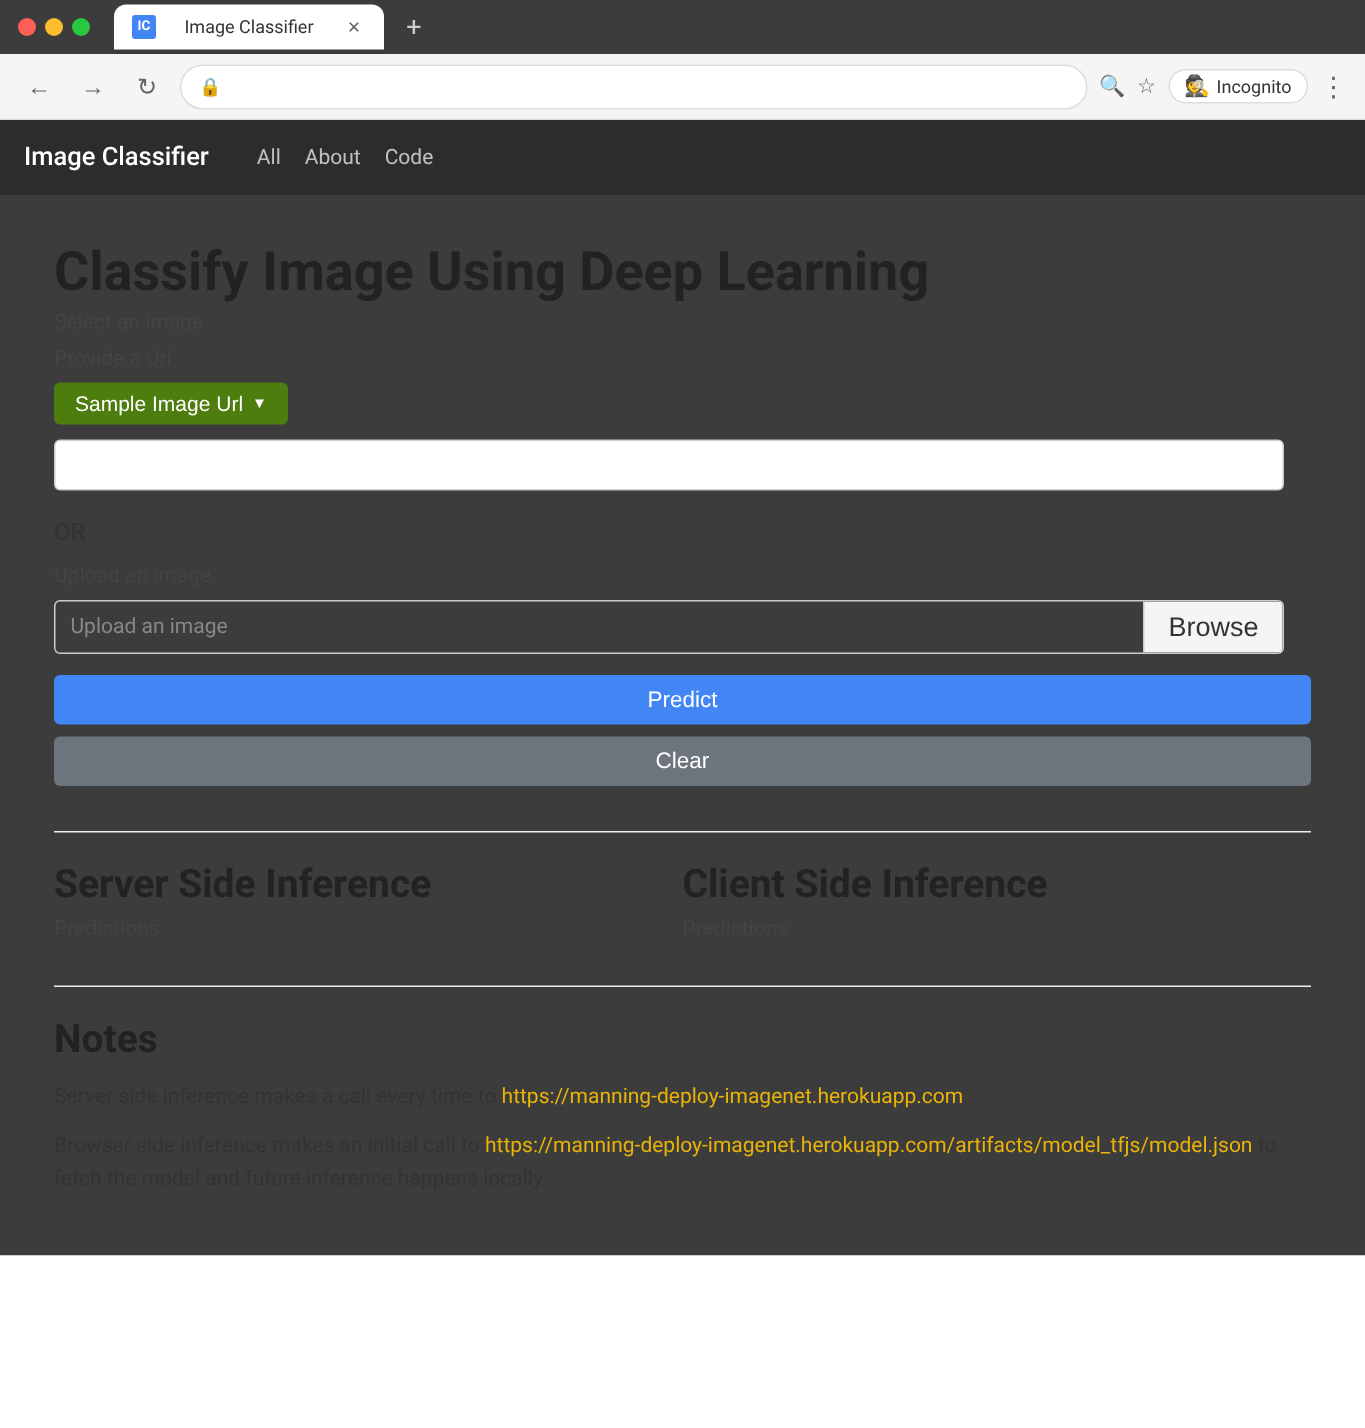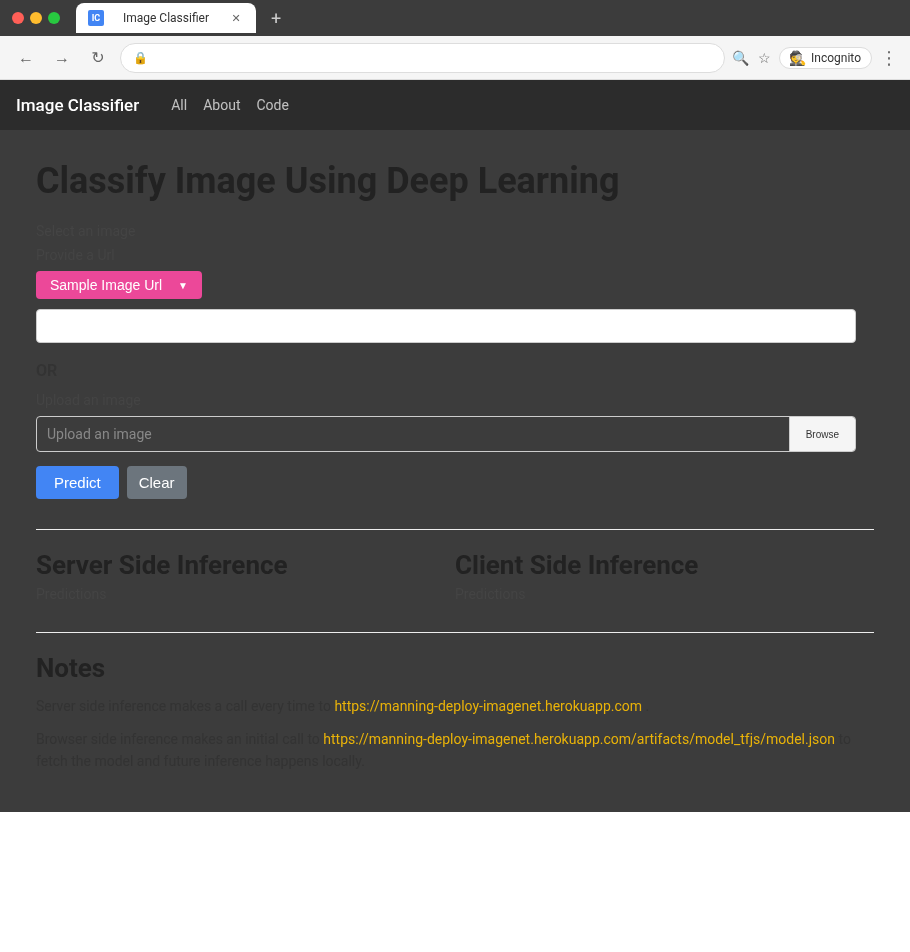--- a/index.html
+++ b/index.html
@@ -168,40 +168,40 @@
 
     
     .main-content {
       padding: 30px 36px;
       max-width: 910px;
     }
     .page-title {
       font-size: 36px;
       font-weight: 700;
       color: #222;
-      margin-bottom: 20px;
+      margin-bottom: 4px;
       line-height: 1.2;
     }
     .section-label {
       font-size: 14px;
       color: #444;
       margin-bottom: 8px;
     }
     .url-section { margin-bottom: 12px; }
     .dropdown-btn {
-      background: #ec4899;
+      background: #4d7c0f;
       color: #fff;
       border: none;
       border-radius: 4px;
       padding: 6px 14px;
       font-size: 14px;
       cursor: pointer;
       display: flex;
       align-items: center;
-      gap: 16px;
+      gap: 6px;
       margin-bottom: 10px;
     }
     .dropdown-btn .caret { font-size: 10px; }
 
     .url-input {
       width: 820px;
       height: 34px;
       border: 1px solid #ccc;
       border-radius: 4px;
       padding: 0 10px;
@@ -231,28 +231,29 @@
       color: #888;
       display: flex;
       align-items: center;
     }
     .browse-btn {
       background: #f5f5f5;
       border: none;
       border-left: 1px solid #ccc;
       padding: 0 16px;
       height: 100%;
-      font-size: 10px;
+      font-size: 18px;
       color: #333;
       cursor: pointer;
     }
     .action-buttons {
       display: flex;
       gap: 8px;
       margin-bottom: 30px;
+      flex-direction: column;
     }
     .btn-predict {
       background: #4285f4;
       color: #fff;
       border: none;
       border-radius: 4px;
       padding: 8px 18px;
       font-size: 15px;
       cursor: pointer;
     }

